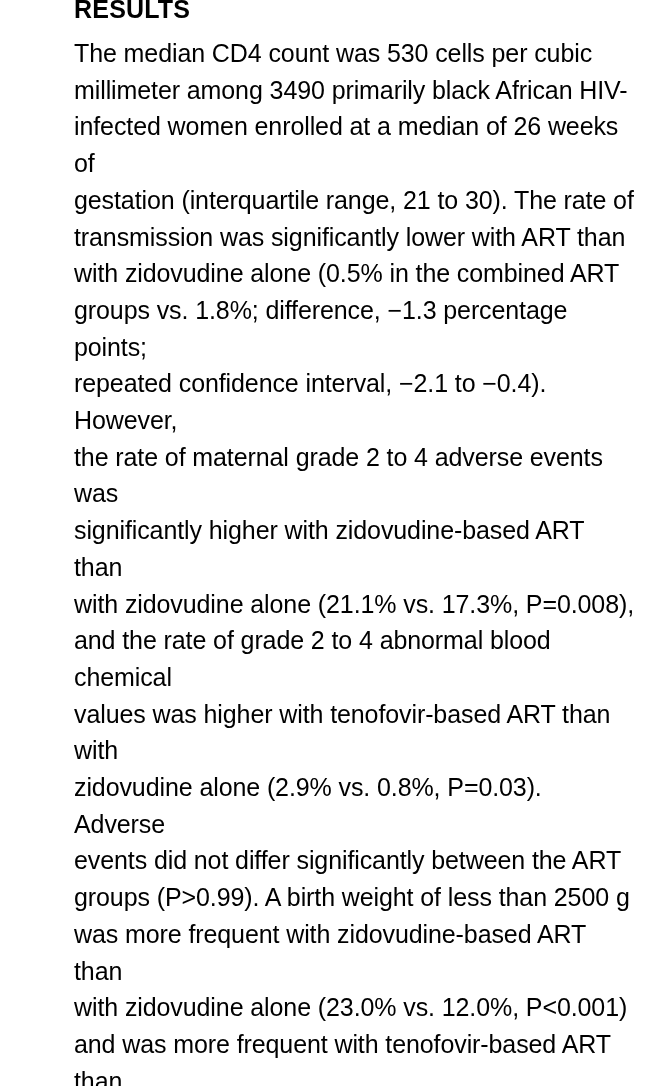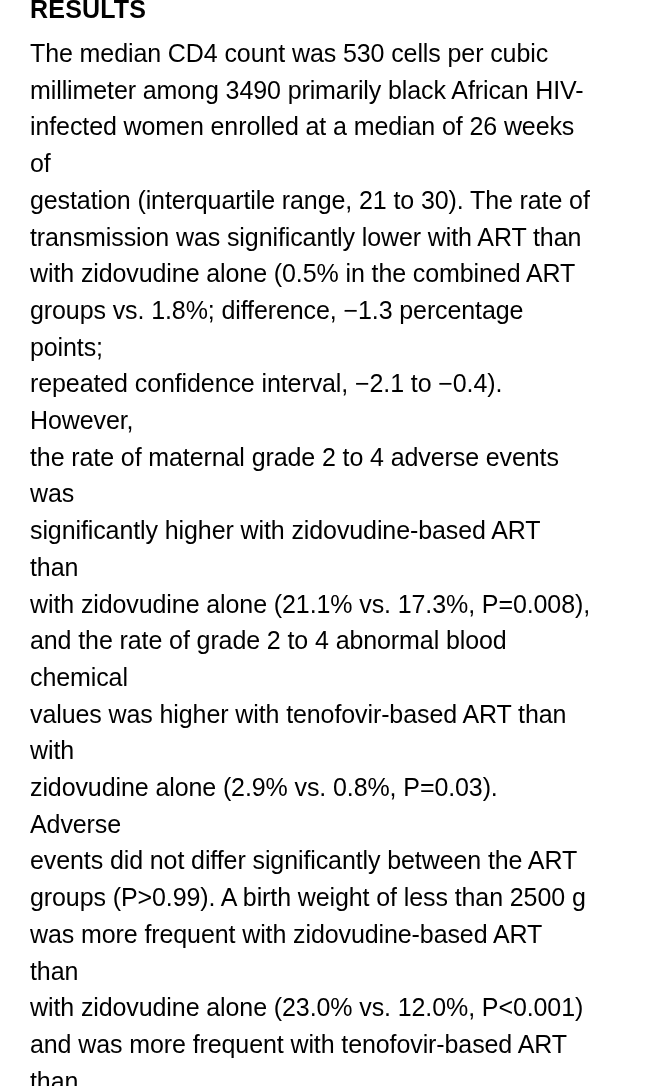--- a/index.html
+++ b/index.html
@@ -13,20 +13,21 @@
     background: #ffffff;
     font-family: "Liberation Sans", sans-serif;
     color: #000000;
   }
   .page {
     position: relative;
     width: 596px;
     height: 1086px;
     overflow: hidden;
     background: #ffffff;
+    margin-left: 44px;
   }
   .section-heading {
     margin: -4px 0 0 0;
     padding: 0 0 0 30px;
     font-size: 25px;
     font-weight: 700;
     line-height: 27px;
     letter-spacing: 0.2px;
   }
   .results-paragraph {

